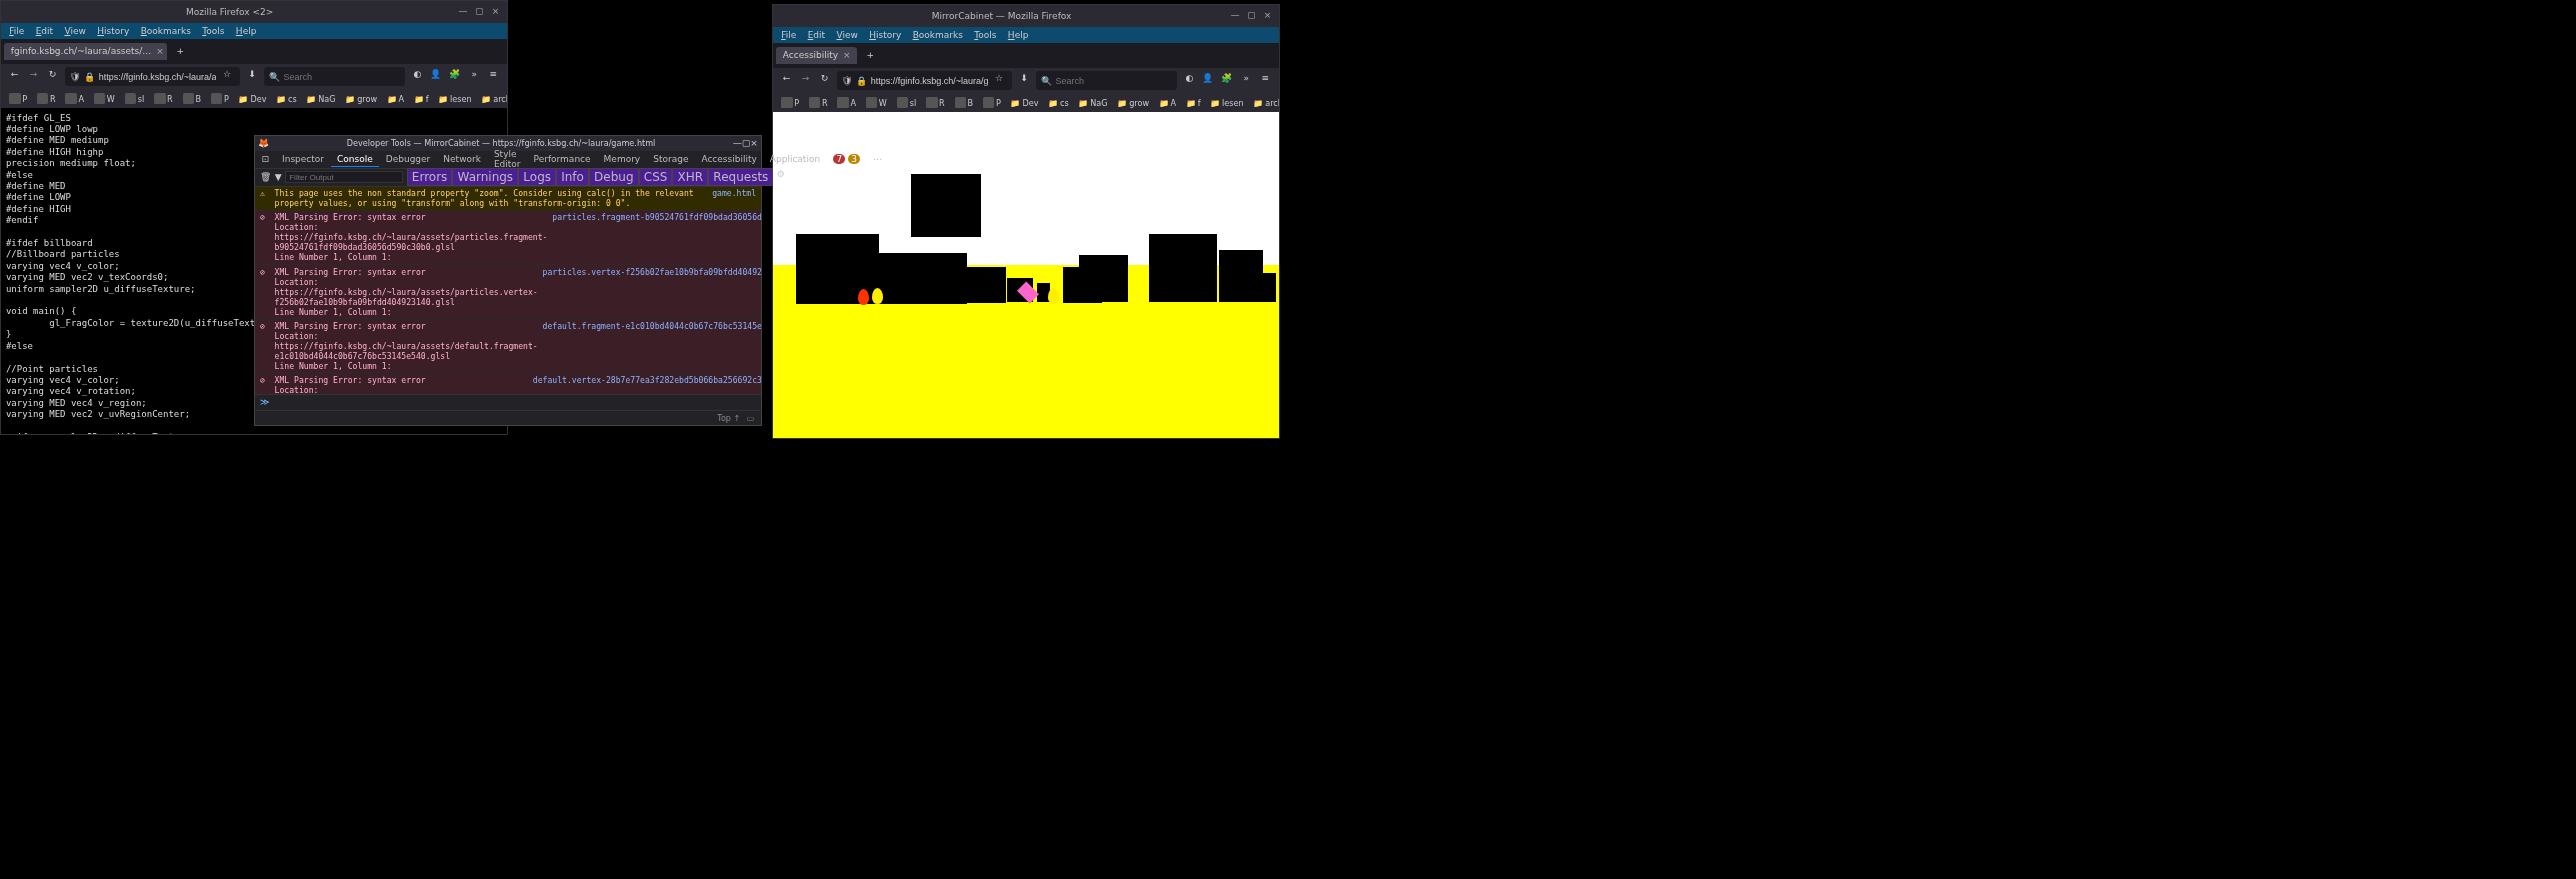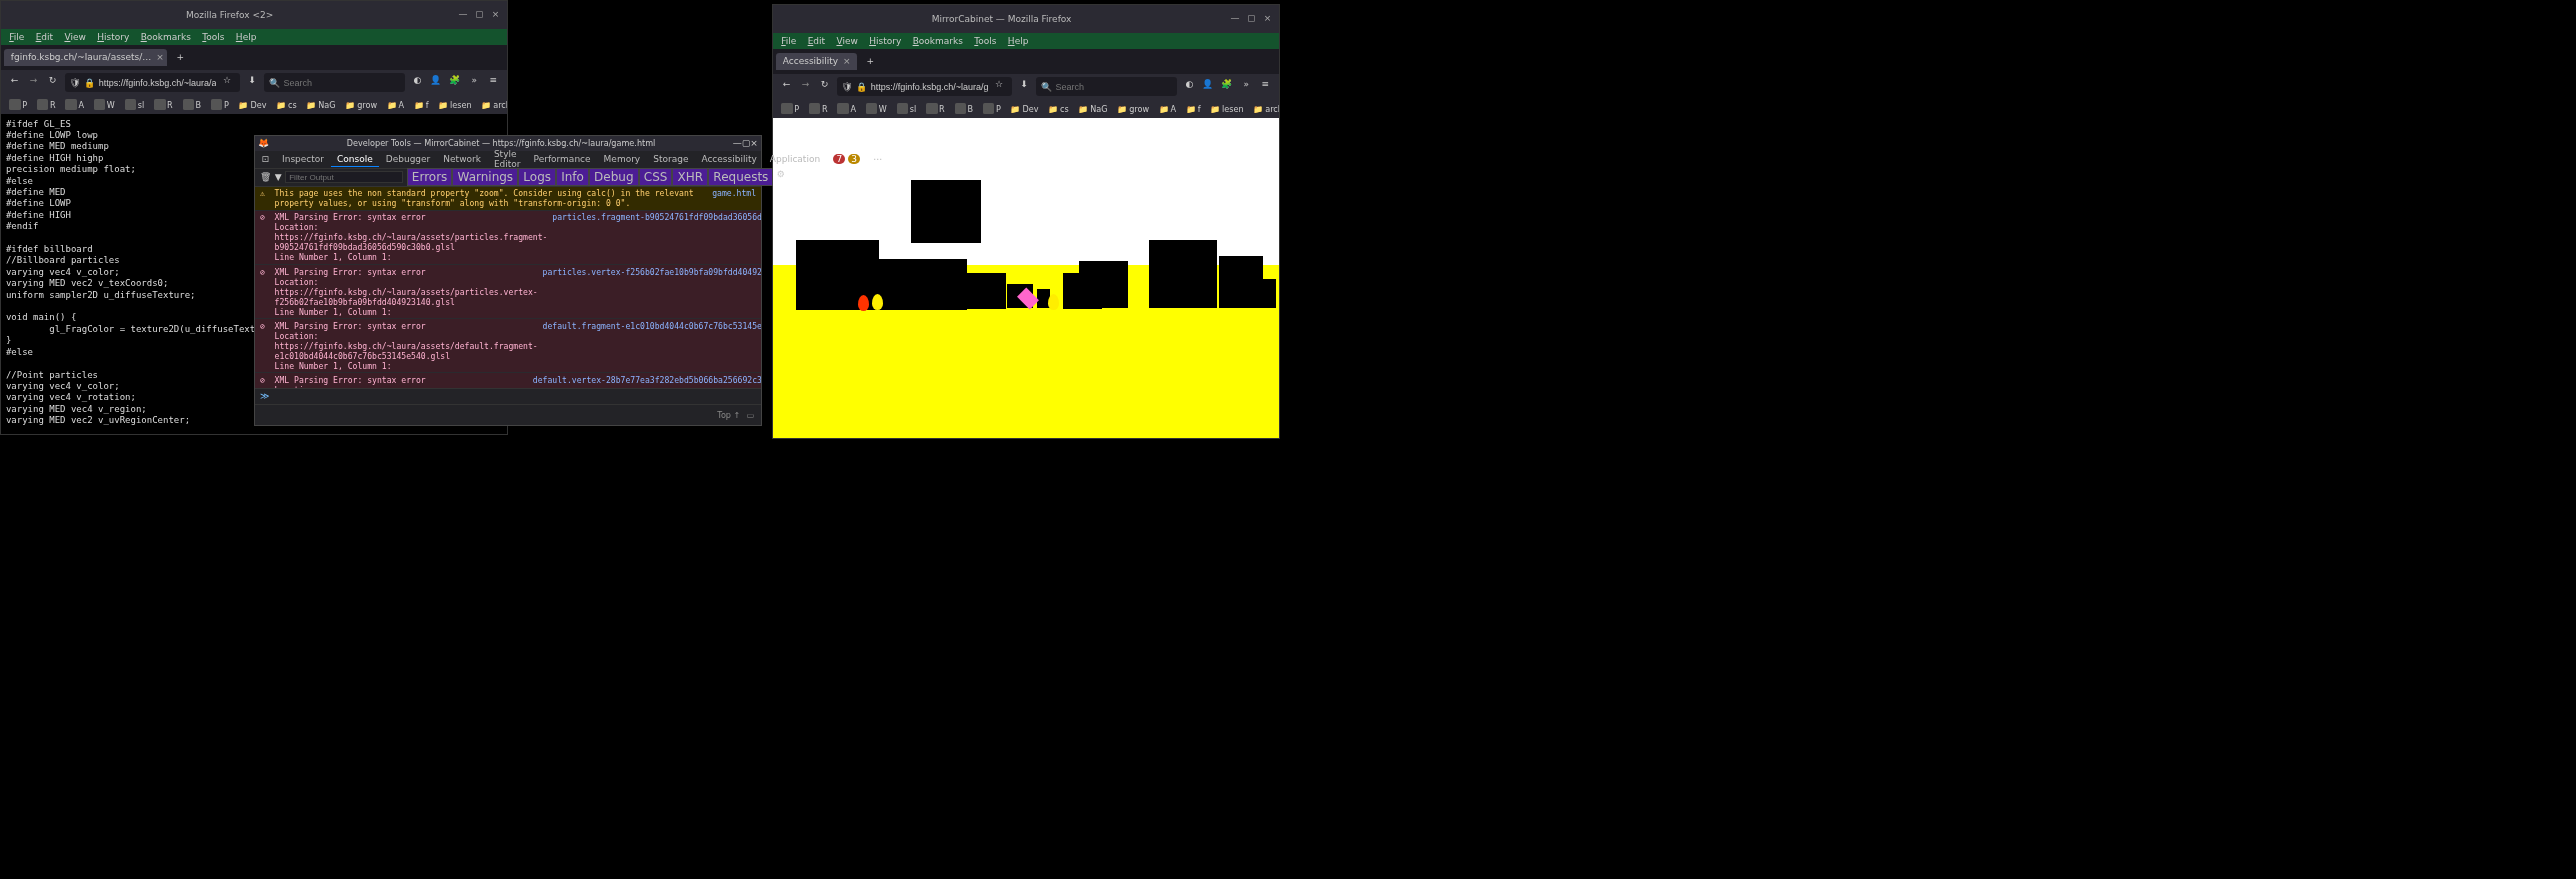--- a/index.html
+++ b/index.html
@@ -1,21 +1,21 @@
 <!DOCTYPE html>
 <html style="font-size:13px"><head>
 <meta charset="utf-8">
 <style>
 * { margin:0; padding:0; box-sizing:border-box; }
 body { background:#000; font-family:"DejaVu Sans",sans-serif; font-size:9px; color:#ccc; width:2576px; height:879px; position:relative; overflow:hidden; }
 .win { position:absolute; background:#1c1b22; border:0.8px solid #333; display:flex; flex-direction:column; }
-.titlebar { height:28px; background:#2b2a33; display:flex; align-items:center; padding:0 4.9px; color:#bbb; }
+.titlebar { height:22px; background:#2b2a33; display:flex; align-items:center; padding:0 4.9px; color:#bbb; }
 .titlebar .title { flex:1; text-align:center; font-size:9px; }
 .titlebar .winbtn { width:13px; height:13px; margin-left:3.3px; text-align:center; line-height:11.4px; color:#aaa; cursor:pointer; }
-.menubar { height:16.3px; background:#14532d; display:flex; align-items:center; padding:0 3.3px; gap:1.6px; }
+.menubar { height:16.3px; background:#0c4a6e; display:flex; align-items:center; padding:0 3.3px; gap:1.6px; }
 .menubar span { padding:1.6px 4.9px; color:#ccc; cursor:pointer; }
 .menubar span:first-letter { text-decoration:underline; }
 .tabbar { height:24.4px; background:#1c1b22; display:flex; align-items:center; padding:0 3.3px; }
 .tab { background:#42414d; border-radius:3.3px 3.3px 0 0; padding:3.3px 6.5px; display:flex; align-items:center; gap:4.9px; font-size:9px; max-width:163px; }
 .tab .close { color:#aaa; cursor:pointer; }
 .newtab { width:19.5px; height:19.5px; text-align:center; line-height:19.5px; color:#ccc; cursor:pointer; margin-left:3.3px; }
 .navbar { height:26px; background:#2b2a33; display:flex; align-items:center; padding:0 6.5px; gap:4.9px; }
 .navbtn { width:16.3px; height:16.3px; color:#888; text-align:center; cursor:pointer; }
 .navbtn.enabled { color:#ccc; }
 .urlbar { flex:0 0 203px; height:19.5px; background:#1c1b22; border-radius:3.3px; display:flex; align-items:center; padding:0 4.9px; gap:3.3px; font-size:9px; }
@@ -41,21 +41,21 @@
 .devfilterbar .fbtn { padding:0.8px 4.1px; background:#4c1d95; border:0.8px solid #444; font-size:12px; color:#bbb; cursor:pointer; }
 .devconsole { flex:1; overflow:auto; font-family:monospace; font-size:8.1px; background:#232327; }
 .logrow { display:flex; padding:1.6px 4.9px; border-bottom:0.8px solid #2a2a2e; align-items:flex-start; gap:4.9px; }
 .logrow.warn { background:#332b00; color:#ffcf6e; }
 .logrow.err { background:#3b1e26; color:#ffb3d1; }
 .logrow .icon { width:9.8px; flex:0 0 9.8px; }
 .logrow .msg { flex:1; white-space:pre-wrap; }
 .logrow .src { color:#8cb4ff; text-align:right; white-space:nowrap; cursor:pointer; }
 .devinput { height:16.3px; display:flex; align-items:center; padding:0 4.9px; border-top:0.8px solid #333; }
 .devinput .prompt { color:#75bfff; margin-right:4.9px; }
-.devstatus { height:21px; display:flex; align-items:center; justify-content:flex-end; padding:0 6.5px; gap:6.5px; font-size:8.1px; color:#888; border-top:0.8px solid #333; }
+.devstatus { height:15px; display:flex; align-items:center; justify-content:flex-end; padding:0 6.5px; gap:6.5px; font-size:8.1px; color:#888; border-top:0.8px solid #333; }
 
 .game { position:relative; background:#fff; }
 .game .ground { position:absolute; left:0; right:0; bottom:0; height:173px; background:#ffff00; }
 .game .block { position:absolute; background:#000; }
 .game .flame { position:absolute; width:11.4px; height:16.3px; border-radius:50% 50% 50% 50% / 60% 60% 40% 40%; }
 .game .fish { position:absolute; width:18px; height:13px; background:#ff66cc; transform:rotate(45deg); }
 </style>
 </head>
 <body>
 

